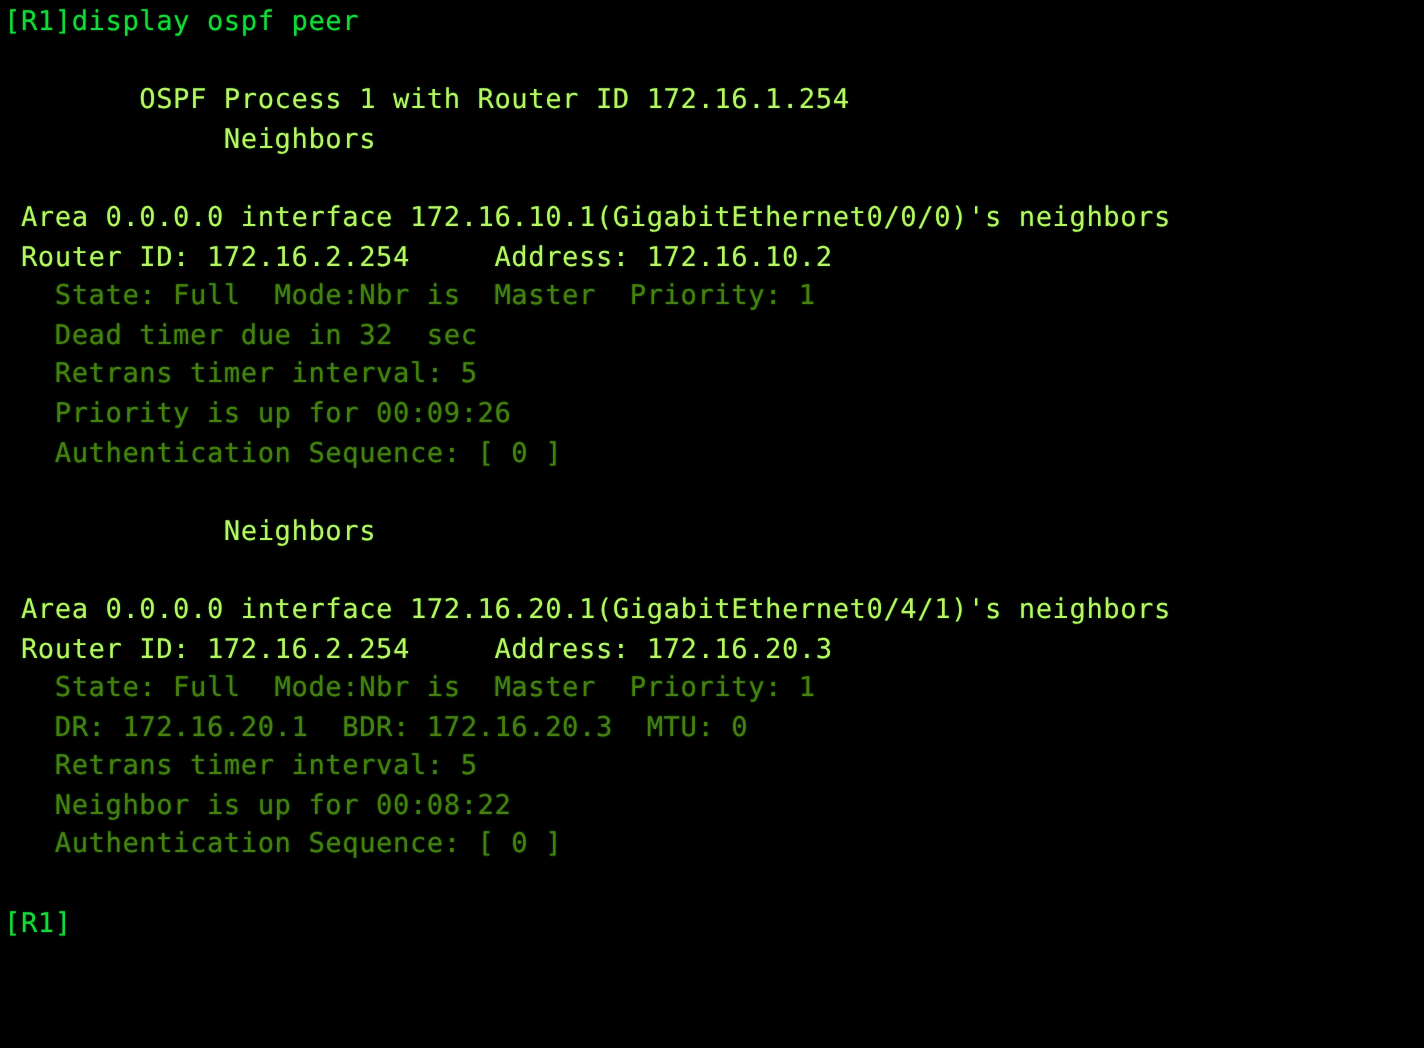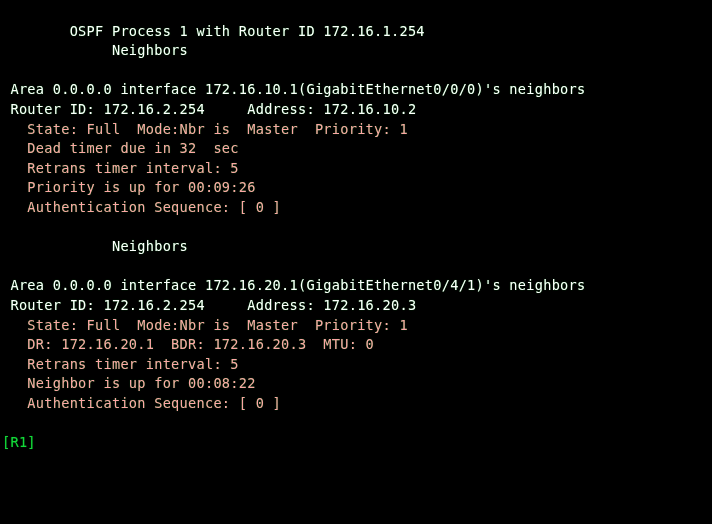--- a/index.html
+++ b/index.html
@@ -22,39 +22,40 @@
     box-sizing: border-box;
     padding: 2px 0 0 0;
   }
   .term-line {
     display: block;
     height: 19.6px;
     line-height: 19.6px;
     font-size: 13.6px;
     letter-spacing: 0.02em;
     white-space: pre;
-    color: #fca5a5;
+    color: #4d7c0f;
     padding-left: 2px;
     text-shadow: 0 0 1px rgba(0, 220, 40, 0.55);
   }
   .term-line.blank {
     color: transparent;
   }
   .prompt-line {
     color: #13d93a;
   }
   .bright {
-    color: #ffffff;
+    color: #bef264;
   }
 </style>
 </head>
 <body>
 
 <div id="terminal">
 
+  <span class="term-line prompt-line">[R1]display ospf peer</span>
 
   <span class="term-line blank">&nbsp;</span>
 
   <span class="term-line bright">        OSPF Process 1 with Router ID 172.16.1.254</span>
 
   <span class="term-line bright">             Neighbors</span>
 
   <span class="term-line blank">&nbsp;</span>
 
   <span class="term-line bright"> Area 0.0.0.0 interface 172.16.10.1(GigabitEthernet0/0/0)'s neighbors</span>

